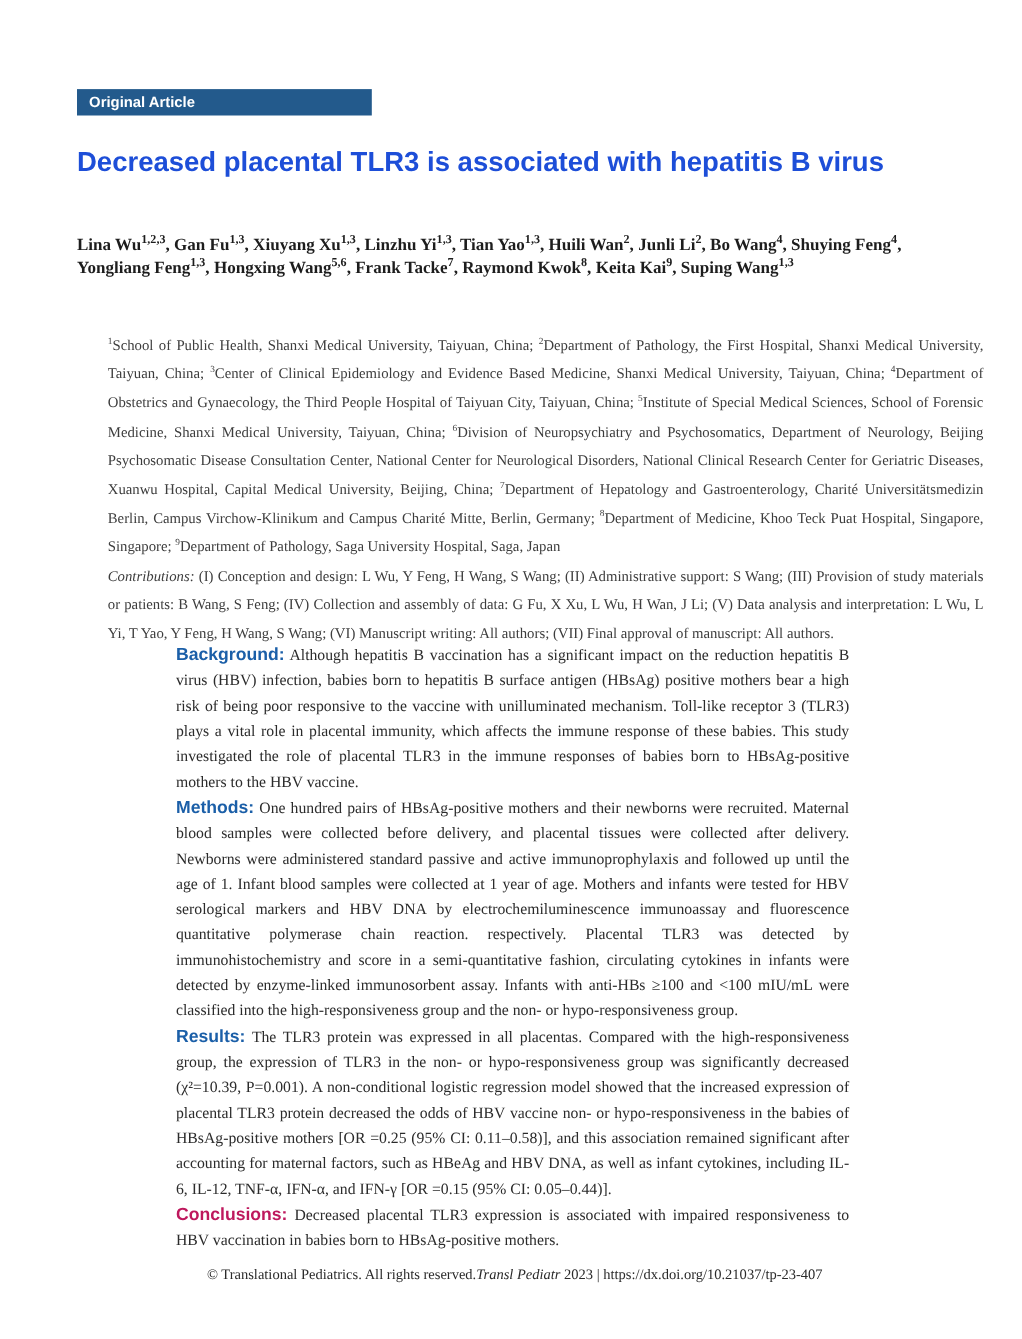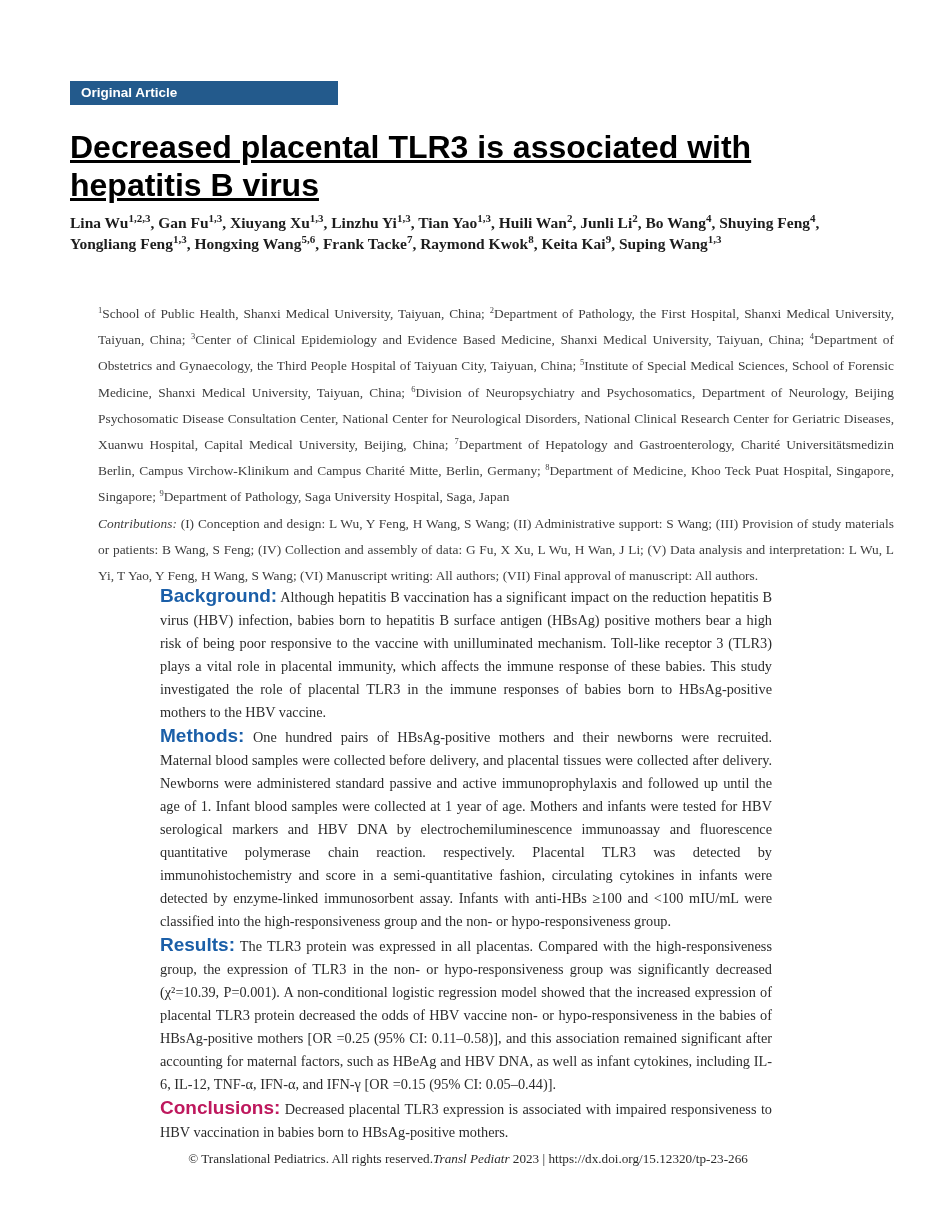--- a/index.html
+++ b/index.html
@@ -9,42 +9,42 @@
   }
   .banner {
     position:absolute; left:70px; top:81px; width:268px; height:24px;
     background:#235a8c; box-sizing:border-box; padding-left:11px;
     font-family:"Liberation Sans", sans-serif; font-weight:bold;
     font-size:13.5px; line-height:24px; color:#ffffff;
   }
   .title {
     position:absolute; left:70px; top:128px; width:816px;
     font-family:"Liberation Sans", sans-serif; font-weight:bold;
-    font-size:32px; line-height:38px; color:#000000;text-decoration:underline;
+    font-size:25px; line-height:38px; color:#1d4ed8;
   }
   .authors {
     position:absolute; left:70px; top:212px; width:804px;
     font-weight:bold; font-size:15.5px; line-height:21px; color:#1d1d1d;
   }
   .authors sup { font-size:11px; line-height:0; }
   .meta {
     position:absolute; left:70px; top:301px; width:796px;
     font-size:13.4px; line-height:26.2px; color:#3d3d3d; text-align:justify;margin-left:28px;
   }
   .meta p { margin:0; }
   .meta sup { font-size:8.5px; line-height:0; }
   .label-italic { font-style:italic; }
   .abstract {
     position:absolute; left:160px; top:584px; width:612px;
     font-size:14.3px; line-height:23px; color:#2b2b2b; text-align:justify;
   }
   .abstract p { margin:0; }
   .section-label {
     font-family:"Liberation Sans", sans-serif; font-weight:bold;
-    font-size:19px; color:#1b5fa8;
+    font-size:16px; color:#1b5fa8;
   }
   .footer {
     position:absolute; left:70px; top:1151px; width:796px;
     display:flex; justify-content:center;
     font-size:13.2px; color:#2a2a2a;
   }
   .footer .journal { font-style:italic; }
 </style>
 </head>
 <body>
@@ -68,16 +68,16 @@
 
   <div class="abstract">
     <p><span class="section-label" style="color: rgb(27, 95, 168);">Background:</span><span> Although hepatitis B vaccination has a significant impact on the reduction hepatitis B virus (HBV) infection, babies born to hepatitis B surface antigen (HBsAg) positive mothers bear a high risk of being poor responsive to the vaccine with unilluminated mechanism. Toll-like receptor 3 (TLR3) plays a vital role in placental immunity, which affects the immune response of these babies. This study investigated the role of placental TLR3 in the immune responses of babies born to HBsAg-positive mothers to the HBV vaccine.</span></p>
     <p><span class="section-label" style="color: rgb(27, 95, 168);">Methods:</span><span> One hundred pairs of HBsAg-positive mothers and their newborns were recruited. Maternal blood samples were collected before delivery, and placental tissues were collected after delivery. Newborns were administered standard passive and active immunoprophylaxis and followed up until the age of 1. Infant blood samples were collected at 1 year of age. Mothers and infants were tested for HBV serological markers and HBV DNA by electrochemiluminescence immunoassay and fluorescence quantitative polymerase chain reaction. respectively. Placental TLR3 was detected by immunohistochemistry and score in a semi-quantitative fashion, circulating cytokines in infants were detected by enzyme-linked immunosorbent assay. Infants with anti-HBs ≥100 and &lt;100 mIU/mL were classified into the high-responsiveness group and the non- or hypo-responsiveness group.</span></p>
     <p><span class="section-label" style="color: rgb(27, 95, 168);">Results:</span><span> The TLR3 protein was expressed in all placentas. Compared with the high-responsiveness group, the expression of TLR3 in the non- or hypo-responsiveness group was significantly decreased (χ²=10.39, P=0.001). A non-conditional logistic regression model showed that the increased expression of placental TLR3 protein decreased the odds of HBV vaccine non- or hypo-responsiveness in the babies of HBsAg-positive mothers [OR =0.25 (95% CI: 0.11–0.58)], and this association remained significant after accounting for maternal factors, such as HBeAg and HBV DNA, as well as infant cytokines, including IL-6, IL-12, TNF-α, IFN-α, and IFN-γ [OR =0.15 (95% CI: 0.05–0.44)].</span></p>
     <p><span class="section-label" style="color: #be185d;">Conclusions:</span><span> Decreased placental TLR3 expression is associated with impaired responsiveness to HBV vaccination in babies born to HBsAg-positive mothers.</span></p>
   </div>
 
   <div class="footer">
     <span>© Translational Pediatrics. All rights reserved.</span>
-    <span><span class="journal">Transl Pediatr</span><span> 2023 | https://dx.doi.org/15.12320/tp-23-266</span></span>
+    <span><span class="journal">Transl Pediatr</span><span> 2023 | https://dx.doi.org/10.21037/tp-23-407</span></span>
   </div>
 
 </div>
 
 </body></html>

